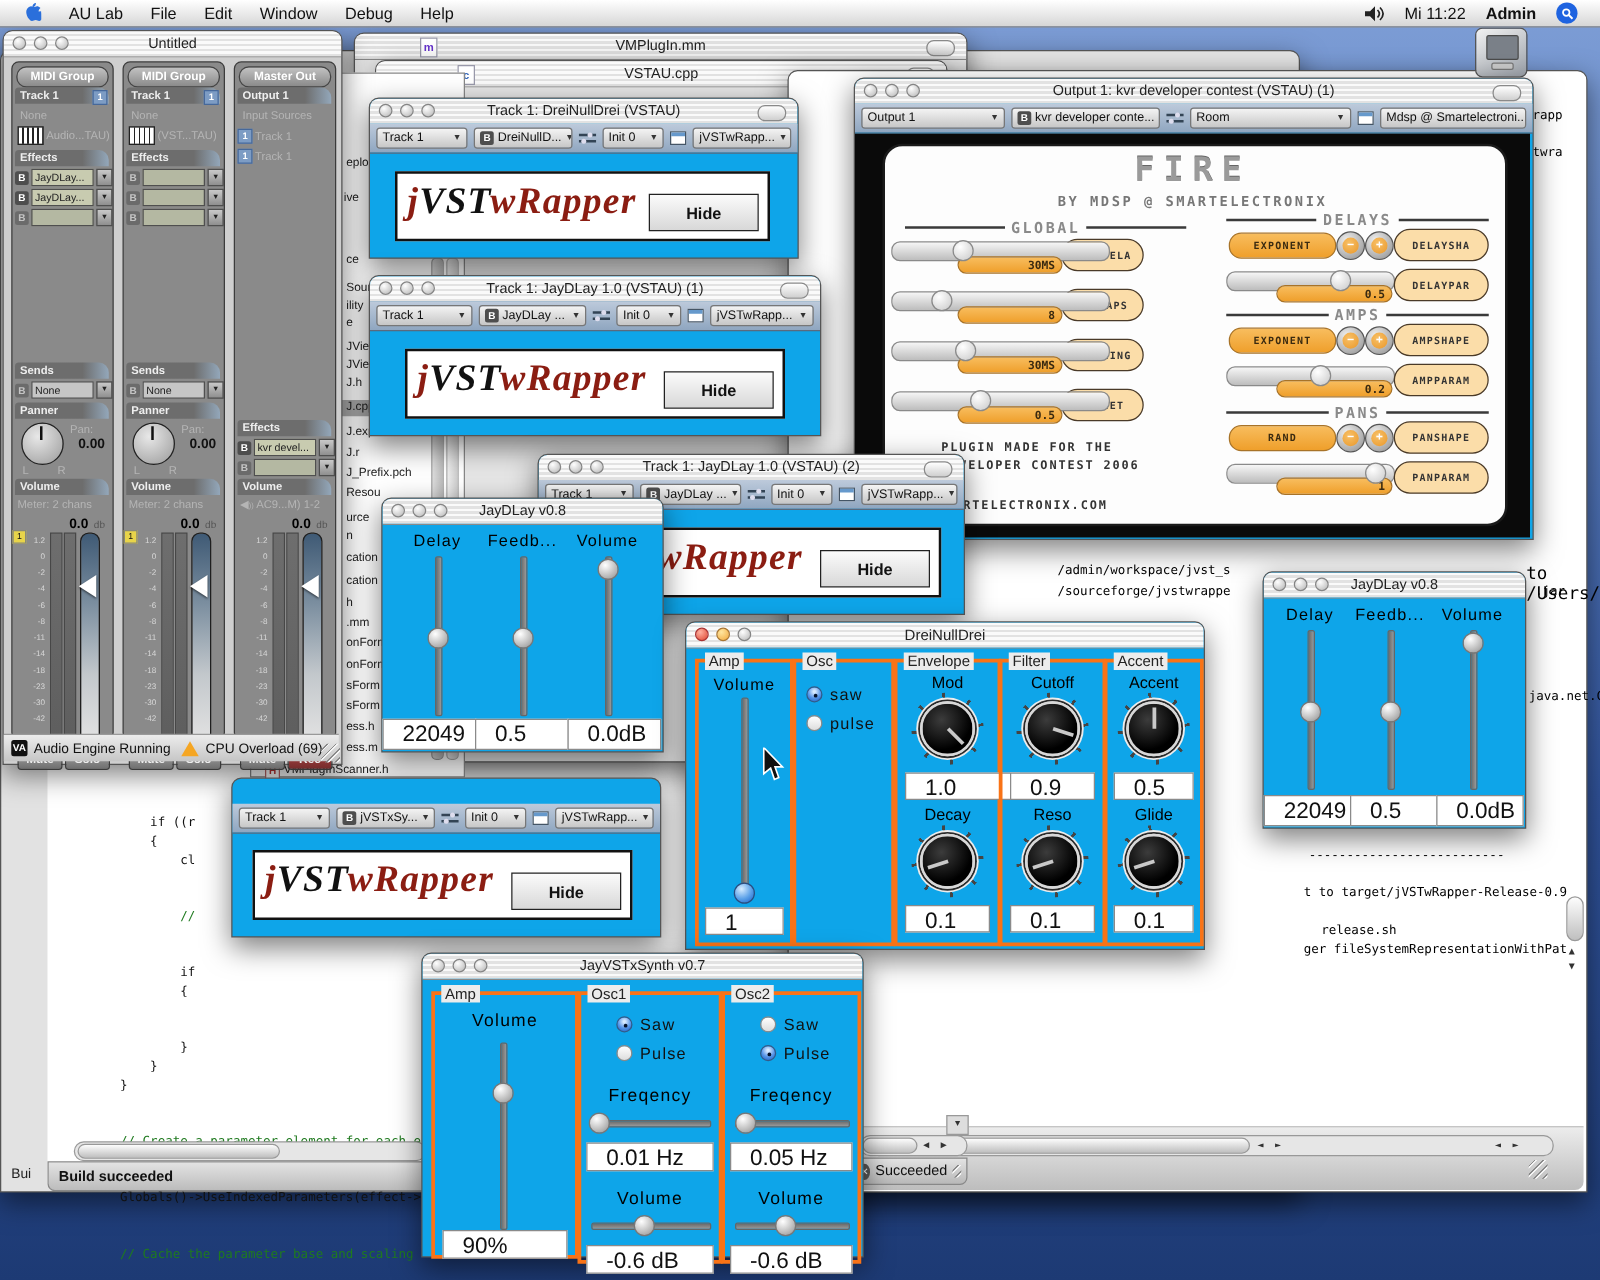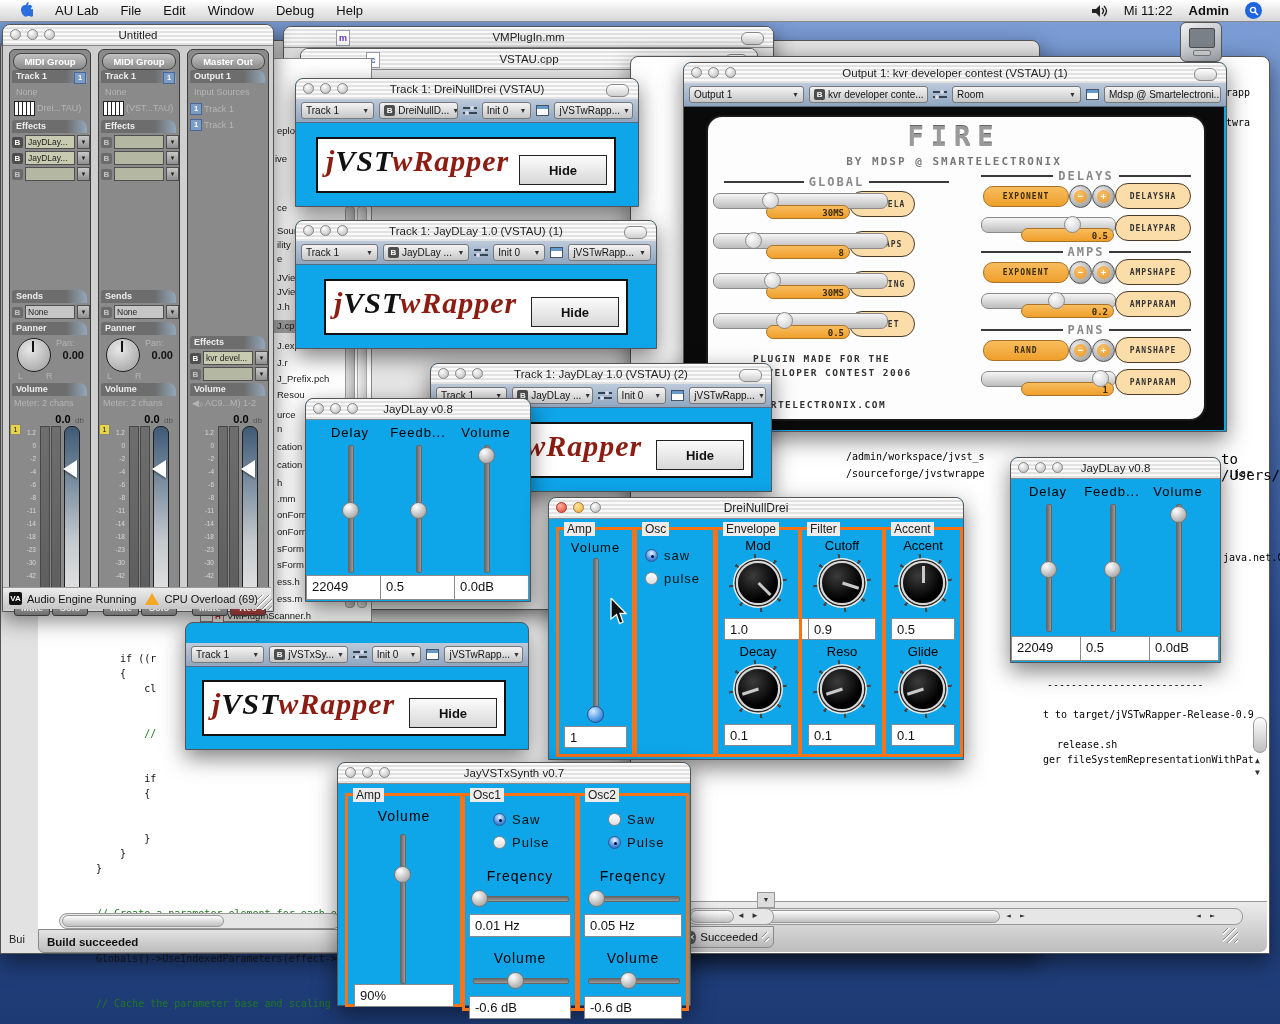--- a/index.html
+++ b/index.html
@@ -91,22 +91,22 @@
   .rad{width:13px;height:13px;border-radius:50%;border:1px solid #8a8a8a;box-sizing:border-box;
     background:linear-gradient(#fff,#ddd);position:relative;flex:none}
   .rad.sel{background:radial-gradient(circle at 50% 30%,#d8eaff 8%,#5694e8 55%,#1b5fc0);border-color:#345a88}
   .rad.sel::after{content:"";position:absolute;left:4.5px;top:4.5px;width:3px;height:3px;border-radius:50%;background:#06122a}
   .radrow{position:absolute;display:flex;align-items:center;gap:6px;font-size:13px;color:#111;letter-spacing:1px}
   .vtrack{position:absolute;width:4px;border-radius:2px;background:linear-gradient(90deg,#6a6a6a,#9a9a9a);border:1px solid #666}
   .htrack{position:absolute;height:4px;border-radius:2px;background:linear-gradient(#6a6a6a,#9a9a9a);border:1px solid #666}
   .ball{position:absolute;width:17px;height:17px;border-radius:50%;border:1px solid #777;box-sizing:border-box;
     background:radial-gradient(circle at 35% 28%,#fff,#c2c2c2 55%,#8f8f8f)}
   .ball.blue{background:radial-gradient(circle at 35% 28%,#d6ecff,#5aa0e8 55%,#1a5fc8);border-color:#2a4d80}
-  .vbox{position:absolute;background:#fff;border:1px solid #8a8a8a;font-size:13px;color:#111;
-    line-height:22px;padding-left:5px;box-sizing:border-box;overflow:hidden;white-space:nowrap}
+  .vbox{position:absolute;background:#fff;border:1px solid #8a8a8a;font-size:18px;color:#111;
+    line-height:22px;padding-left:15px;box-sizing:border-box;overflow:hidden;white-space:nowrap}
   .knobw{position:absolute;width:58px;height:58px}
   .ticks{position:absolute;inset:0;border-radius:50%;
     background:repeating-conic-gradient(from -9deg,#444 0deg 5deg,transparent 5deg 45deg)}
   .tickcov{position:absolute;inset:4px;border-radius:50%;background:#ececec}
   .knob{position:absolute;inset:7px;border-radius:50%;border:2px solid #d8d8d8;box-sizing:border-box;
     background:radial-gradient(circle at 38% 32%,#3c3c3c,#000 65%);box-shadow:0 0 0 1.5px #2a2a2a}
   .ptr{position:absolute;left:calc(50% - 1.5px);top:50%;width:3px;height:17px;background:#c9c9c9;transform-origin:50% 0}
   .grip{position:absolute;width:15px;height:15px;
     background:repeating-linear-gradient(135deg,transparent 0 3px,#8a8a8a 3px 4px,#f5f5f5 4px 5px)}
   .scroll-h{position:absolute;border:1px solid #999;border-radius:8px;background:#e6e6e6}
@@ -241,21 +241,21 @@
       </span>
     <span>Untitled</span>
   </div>
 
   <div class="strip" style="left:6px;top:24px">
     <div class="gpill">MIDI Group</div>
     <div class="stab" style="top:20px"><span>Track 1</span></div>
     <div class="bdg1 abs" style="left:64px;top:22px">1</div>
     <div class="gtxt" style="left:6px;top:37px">None</div>
     <div class="abs" style="left:4px;top:51px;width:19px;height:13px;background:repeating-linear-gradient(90deg,#fff 0 3px,#222 3px 4px);border:1px solid #222"></div>
-    <div class="gtxt" style="left:27px;top:53px">Drei...TAU)</div>
+    <div class="gtxt" style="left:27px;top:53px">Audio...TAU)</div>
     <div class="stab" style="top:70px"><span>Effects</span></div>
     <div class="fxrow" style="top:85px">
         <span class="bbadge">B</span>
         <span class="fxfield" style="background:#c8cbb0">JayDLay...</span>
         <span class="fxarr">▼</span>
       </div>
     <div class="fxrow" style="top:101px">
         <span class="bbadge">B</span>
         <span class="fxfield" style="background:#c8cbb0">JayDLay...</span>
         <span class="fxarr">▼</span>

